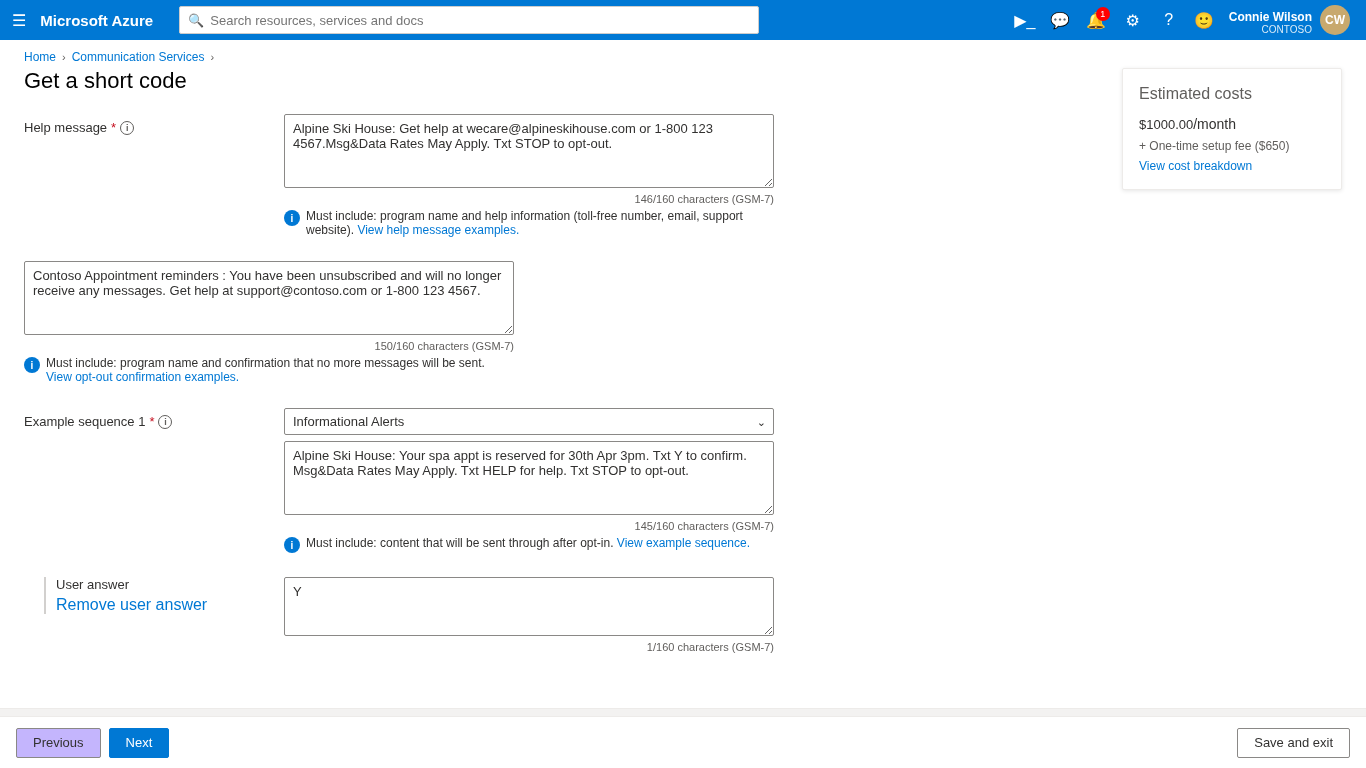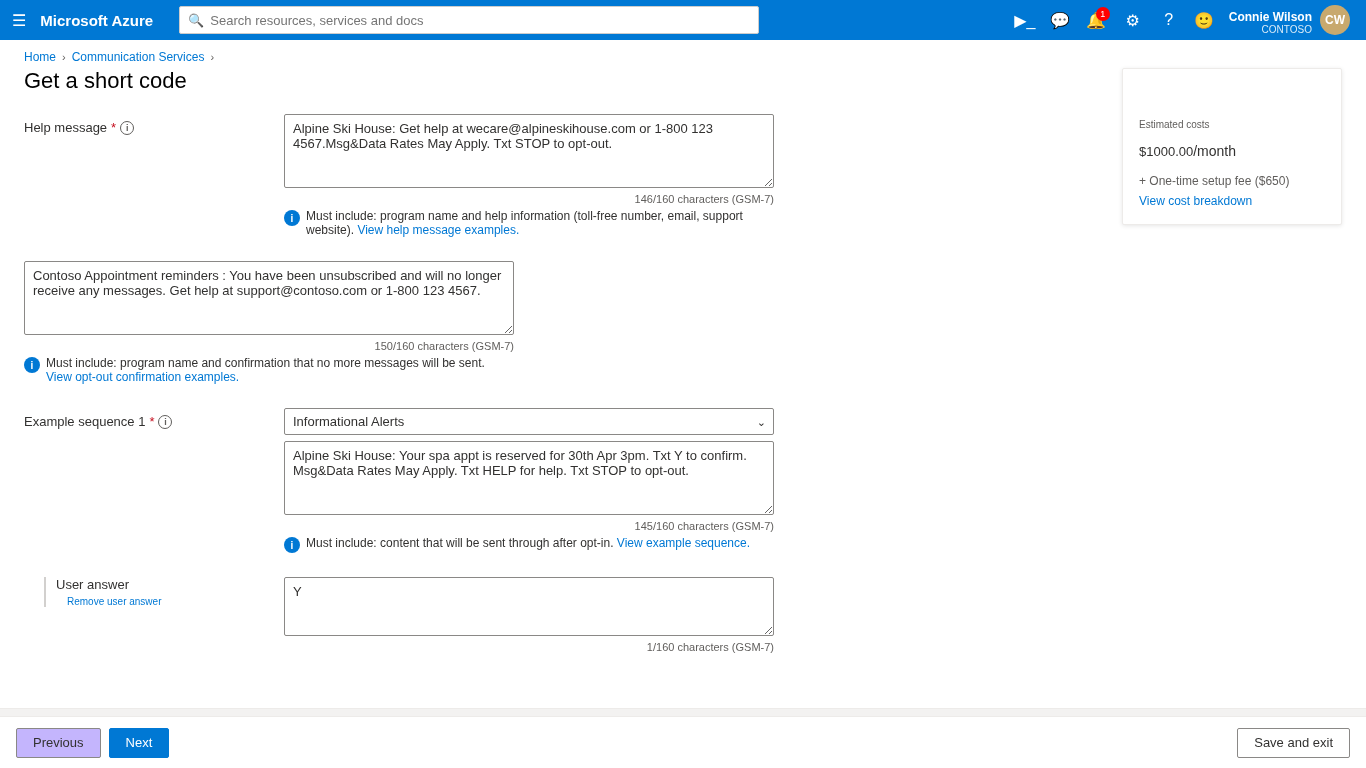--- a/index.html
+++ b/index.html
@@ -180,38 +180,38 @@
       flex-shrink: 0;
     }
     .user-answer-label-inner {
       border-left: 2px solid #d2d0ce;
       padding-left: 10px;
       margin-left: 20px;
       display: flex;
       flex-direction: column;
       gap: 4px;
     }
-    .remove-link { color: #0078d4; text-decoration: none; font-size: 10px; cursor: pointer; margin-left: 11px; }
+    .remove-link { color: #0078d4; text-decoration: none; font-size: 16px; cursor: pointer; }
 
     
     .cost-panel {
       position: absolute;
       top: 0;
       right: 24px;
       width: 220px;
       border: 1px solid #edebe9;
       border-radius: 2px;
       padding: 16px;
       background: #fff;
       box-shadow: 0 1px 4px rgba(0,0,0,0.1);
     }
-    .cost-title { font-size: 10px; color: #605e5c; margin-bottom: 6px; margin-top: 34px; }
+    .cost-title { font-size: 16px; color: #605e5c; margin-bottom: 6px; }
     .cost-amount { font-size: 22px; font-weight: 300; color: #323130; }
     .cost-amount span { font-size: 13px; }
-    .cost-setup { font-size: 12px; color: #605e5c; margin-top: 12px; }
+    .cost-setup { font-size: 12px; color: #605e5c; margin-top: 4px; }
     .cost-link { color: #0078d4; text-decoration: none; font-size: 12px; display: block; margin-top: 6px; }
 
     
     .bottom-bar {
       position: fixed;
       bottom: 0; left: 0; right: 0;
       height: 52px;
       background: #fff;
       border-top: 1px solid #edebe9;
       display: flex;

